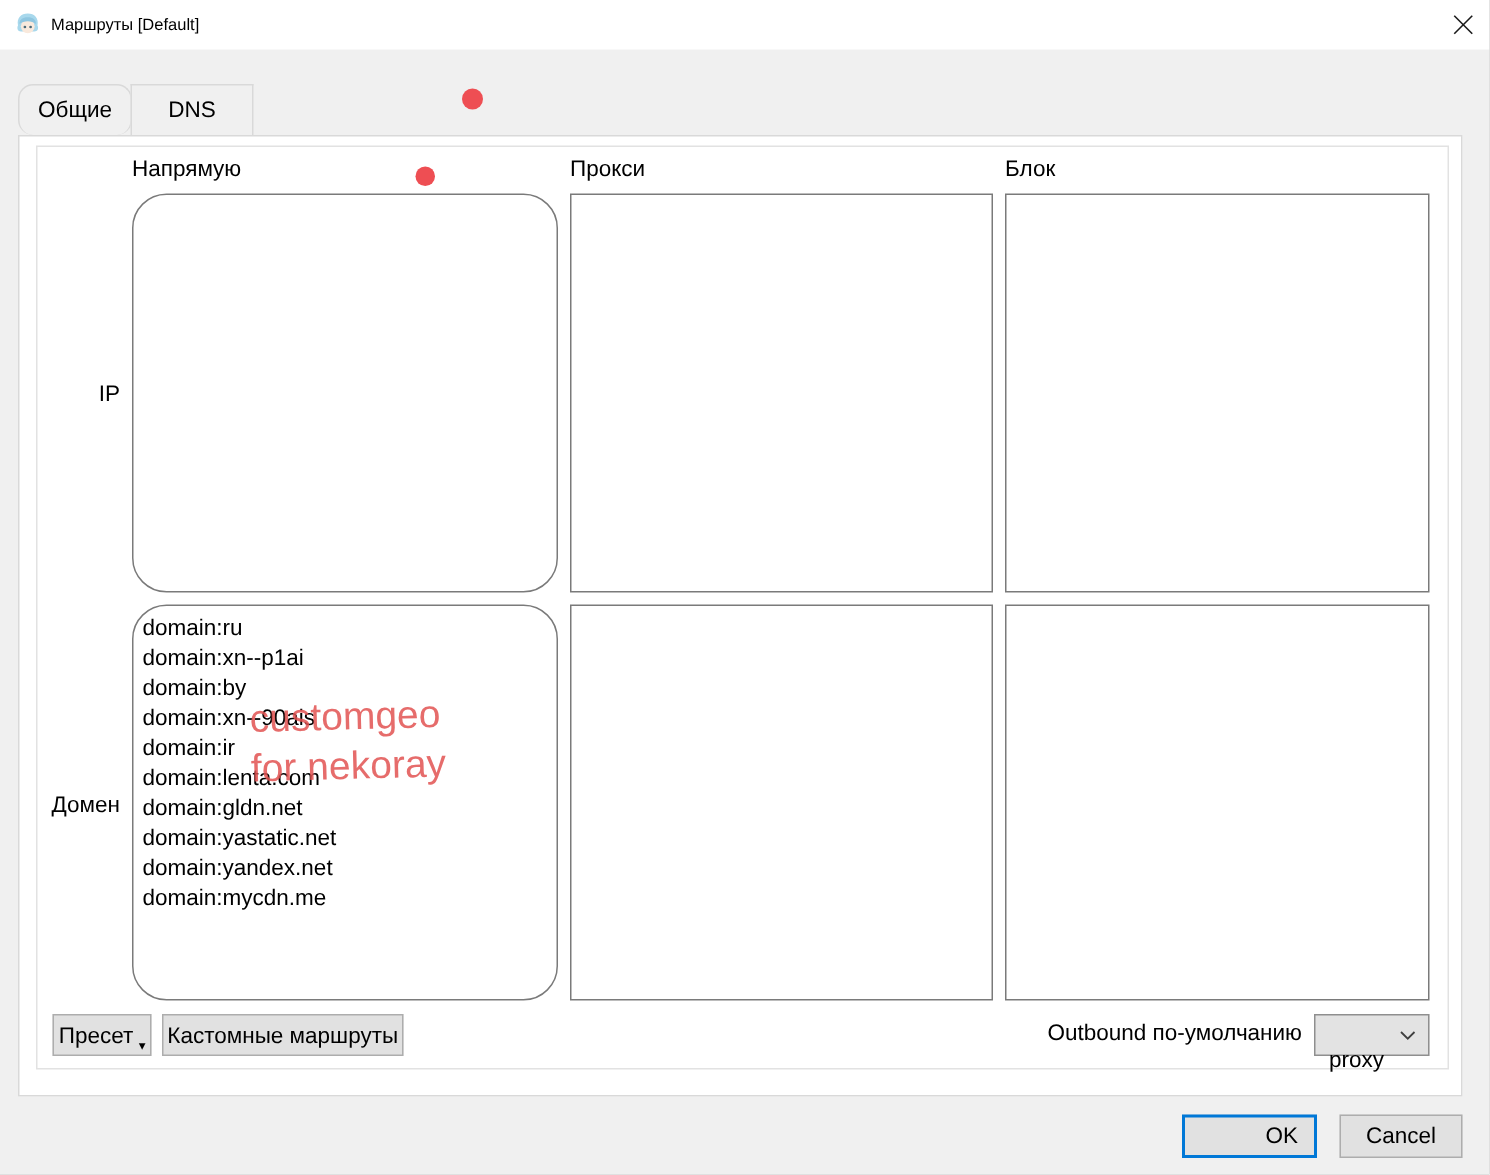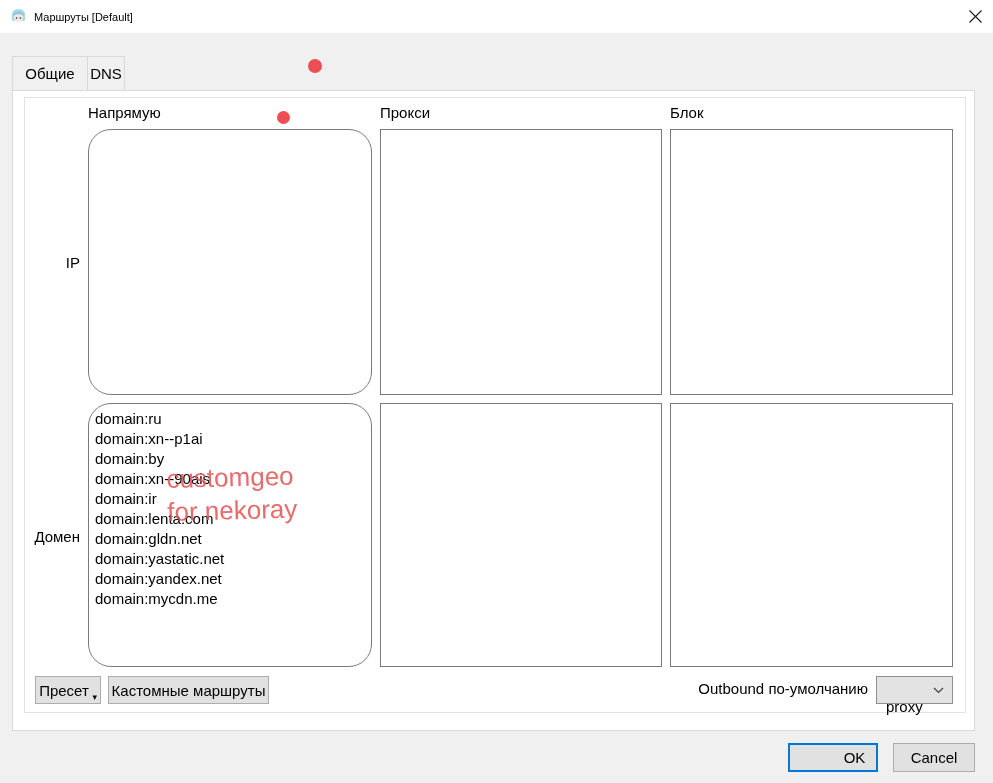--- a/index.html
+++ b/index.html
@@ -13,22 +13,22 @@
 
   
   .titlebar { left:0; top:0; width:993px; height:33px; background:#ffffff; }
   .app-icon { left:10px; top:8px; width:17px; height:17px; }
   .window-title { left:34px; top:7px; height:20px; font-size:11px; line-height:20px; white-space:nowrap; }
   .close-btn { left:958px; top:0; width:35px; height:33px; display:flex; align-items:center; justify-content:center; cursor:pointer; }
 
   
   .tab { background:#f0f0f0; border:1px solid #d9d9d9; border-bottom:none;
          text-align:center; line-height:33px; z-index:2; cursor:pointer; white-space:nowrap; }
-  .tab-1 { left:12px;  top:56px; width:76px;  height:34px; }
-  .tab-2 { left:87px;  top:56px; width:38px;  height:34px; }
+  .tab-1 { left:12px;  top:56px; width:76px;  height:34px;border-radius:10px; }
+  .tab-2 { left:87px;  top:56px; width:82px;  height:34px; }
   .tab-active { left:147px; top:52px; width:154px; height:40px; background:#ffffff; z-index:4; line-height:37px; }
 
   .dot { border-radius:50%; z-index:6; }
   .dot-tab { left:308px; top:59px; width:14px; height:14px; }
   .dot-col { left:277px; top:111px; width:13px; height:13px; }
 
   
   .pane { left:12px; top:90px; width:963px; height:641px; background:#ffffff; border:1px solid #d9d9d9; z-index:1; }
   .inner-frame { left:24px; top:97px; width:942px; height:616px; border:1px solid #e2e2e2; z-index:1; }
 

